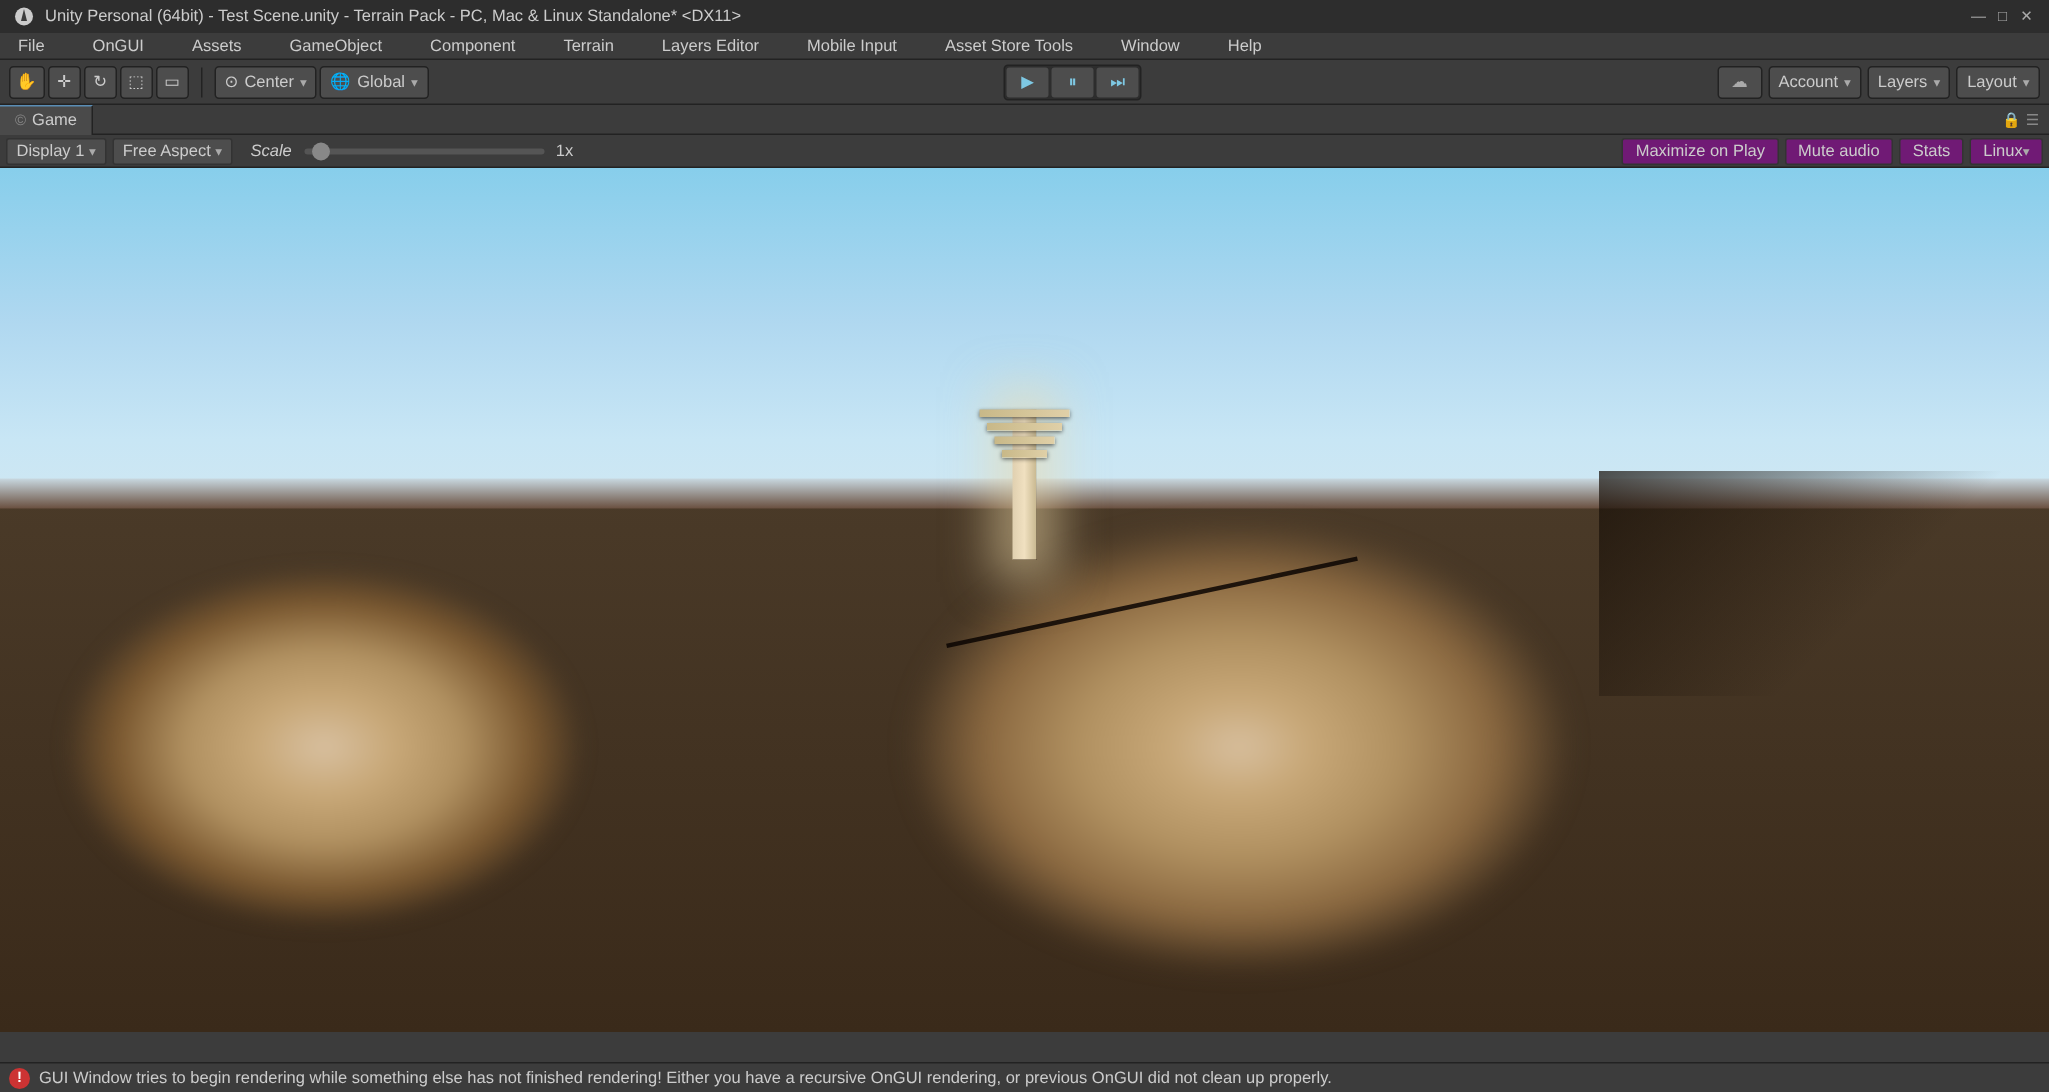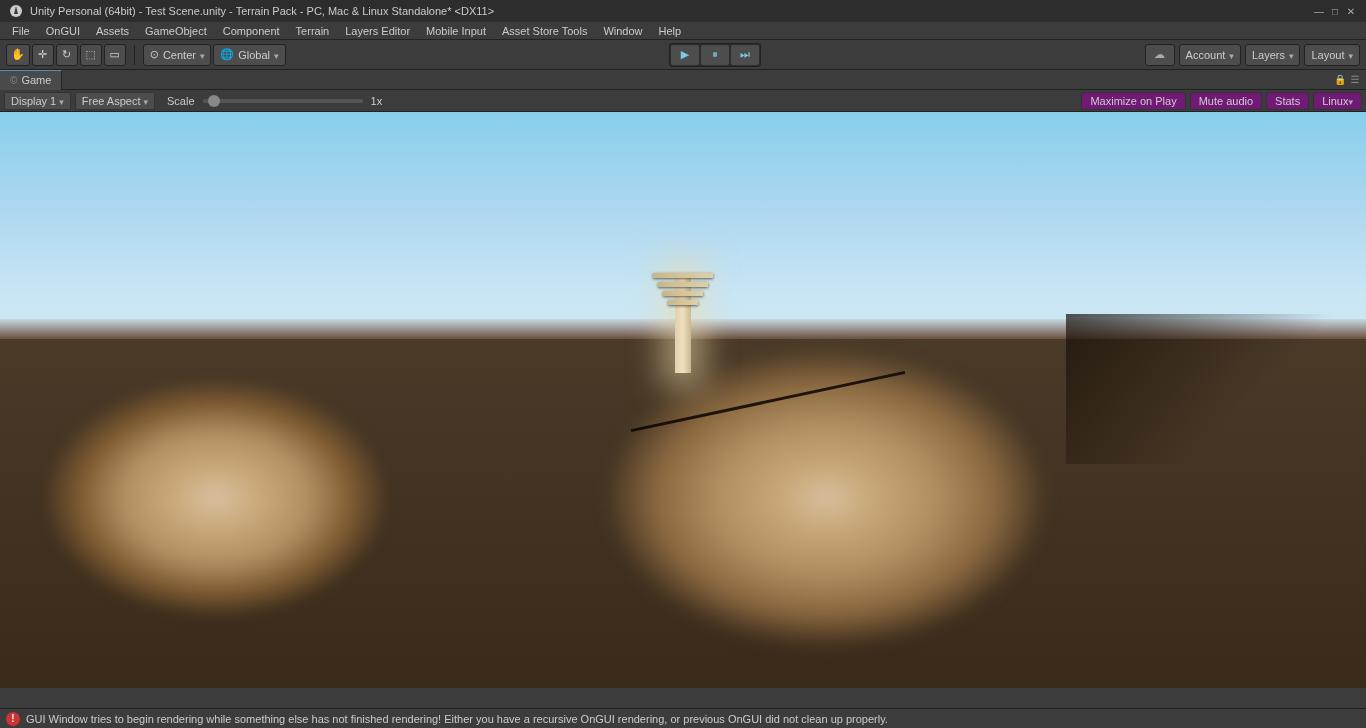--- a/index.html
+++ b/index.html
@@ -28,20 +28,21 @@
     }
 
     
     #menu-bar {
       height: 18px;
       background: #3c3c3c;
       display: flex;
       align-items: flex-start;
       padding: 0 4px;
       border-bottom: 1px solid #222;
+      gap: 16px;
     }
     .menu-item {
       padding: 0 8px;
       height: 100%;
       display: flex;
       align-items: center;
       cursor: pointer;
       font-size: 11px;
       color: #ccc;
     }
@@ -156,21 +157,21 @@
       border: 1px solid #333;
       border-radius: 2px;
       display: flex;
       align-items: center;
       padding: 0 6px;
       cursor: pointer;
       font-size: 11px;
       color: #ccc;
       gap: 3px;
     }
-    .scale-label { font-size: 11px; color: #ccc; margin-left: 8px; }
+    .scale-label { font-size: 11px; color: #ccc; margin-left: 8px; font-style: italic; }
     .scale-slider {
       width: 160px;
       height: 4px;
       background: #555;
       border-radius: 2px;
       position: relative;
       margin: 0 4px;
     }
     .scale-slider-thumb {
       position: absolute;

